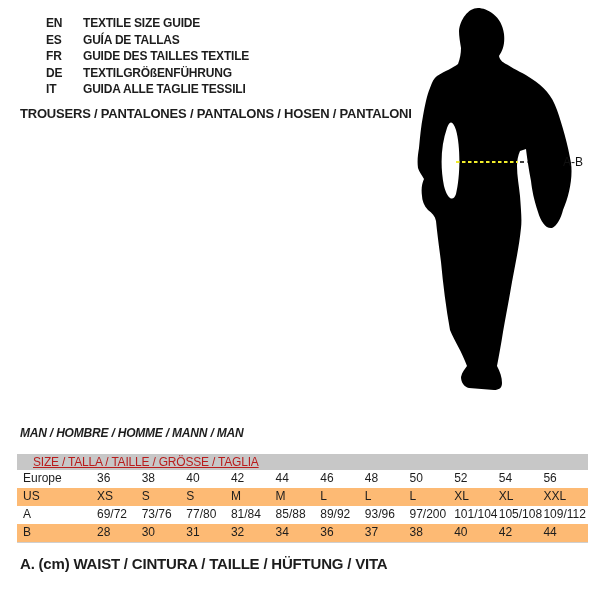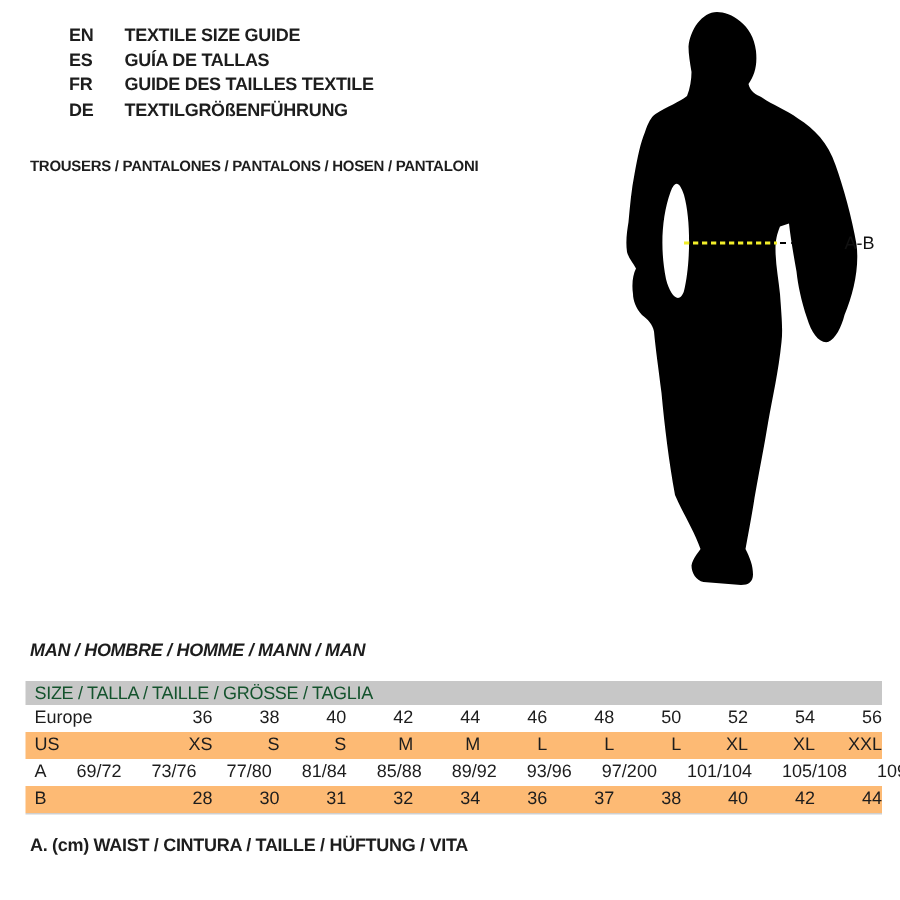--- a/index.html
+++ b/index.html
@@ -5,36 +5,36 @@
   html,body{margin:0;padding:0;background:#fff;}
   #canvas{
     position:relative;width:600px;height:600px;background:#ffffff;overflow:hidden;
     font-family:"Liberation Sans","DejaVu Sans",sans-serif;color:#1d1d1d;
   }
   
   .lang-block{position:absolute;left:22px;top:15px;}
   .lang-row{display:flex;font-weight:bold;font-size:12px;line-height:16.5px;letter-spacing:-0.2px;margin-left:24px;}
   .lang-code{width:37px;}
   
-  .product-line{position:absolute;left:20px;top:106px;font-weight:bold;font-size:10px;letter-spacing:-0.2px;}
+  .product-line{position:absolute;left:20px;top:106px;font-weight:bold;font-size:13px;letter-spacing:-0.2px;}
   
   .figure-wrap{position:absolute;left:405px;top:0;width:195px;height:395px;text-align:center;}
   .figure-wrap svg{display:block;width:195px;height:395px;}
   .ab-label{font-family:"Liberation Sans","DejaVu Sans",sans-serif;font-size:12px;fill:#111;}
   
   .man-line{position:absolute;left:20px;top:426px;font-weight:bold;font-size:12px;letter-spacing:-0.2px;font-style:italic;}
   
   .size-table{position:absolute;left:17px;top:454px;width:571px;font-size:12px;border-bottom:1px solid #cfcfcf;}
-  .table-header{height:16px;line-height:16px;background:#c7c7c7;color:#14532d;padding-left:6px;letter-spacing:-0.2px;}
+  .table-header{height:16px;line-height:16px;background:#c7c7c7;color:#b91c1c;padding-left:16px;letter-spacing:-0.2px;text-decoration:underline;}
   .trow{display:flex;height:18px;line-height:16px;}
   .trow.stripe{background:#fdba74;}
   .tlabel{width:80px;padding-left:6px;box-sizing:border-box;}
-  .tcell{flex:1;text-align:right;margin-left:20px;}
+  .tcell{flex:1;text-align:left;}
   
-  .notes{position:absolute;left:20px;top:555px;font-weight:bold;font-size:12px;line-height:17.5px;letter-spacing:-0.2px;}
+  .notes{position:absolute;left:20px;top:555px;font-weight:bold;font-size:15px;line-height:17.5px;letter-spacing:-0.2px;}
 </style>
 </head>
 <body>
 
 <div id="canvas">
 
   <div class="lang-block">
     <div class="lang-row">
       <span class="lang-code">EN</span>
       <span class="lang-label">TEXTILE SIZE GUIDE</span>
@@ -43,20 +43,24 @@
       <span class="lang-code">ES</span>
       <span class="lang-label">GUÍA DE TALLAS</span>
     </div>
     <div class="lang-row">
       <span class="lang-code">FR</span>
       <span class="lang-label">GUIDE DES TAILLES TEXTILE</span>
     </div>
     <div class="lang-row">
       <span class="lang-code">DE</span>
       <span class="lang-label">TEXTILGRÖßENFÜHRUNG</span>
+    </div>
+    <div class="lang-row">
+      <span class="lang-code">IT</span>
+      <span class="lang-label">GUIDA ALLE TAGLIE TESSILI</span>
     </div>
   </div>
 
   <div class="product-line">TROUSERS / PANTALONES / PANTALONS / HOSEN / PANTALONI</div>
 
   <div class="figure-wrap">
     <svg viewBox="0 0 195 395" xmlns="http://www.w3.org/2000/svg">
       <path fill="#000000" fill-rule="evenodd" d="
         M73,8
         C82,8 97,16 99,34

